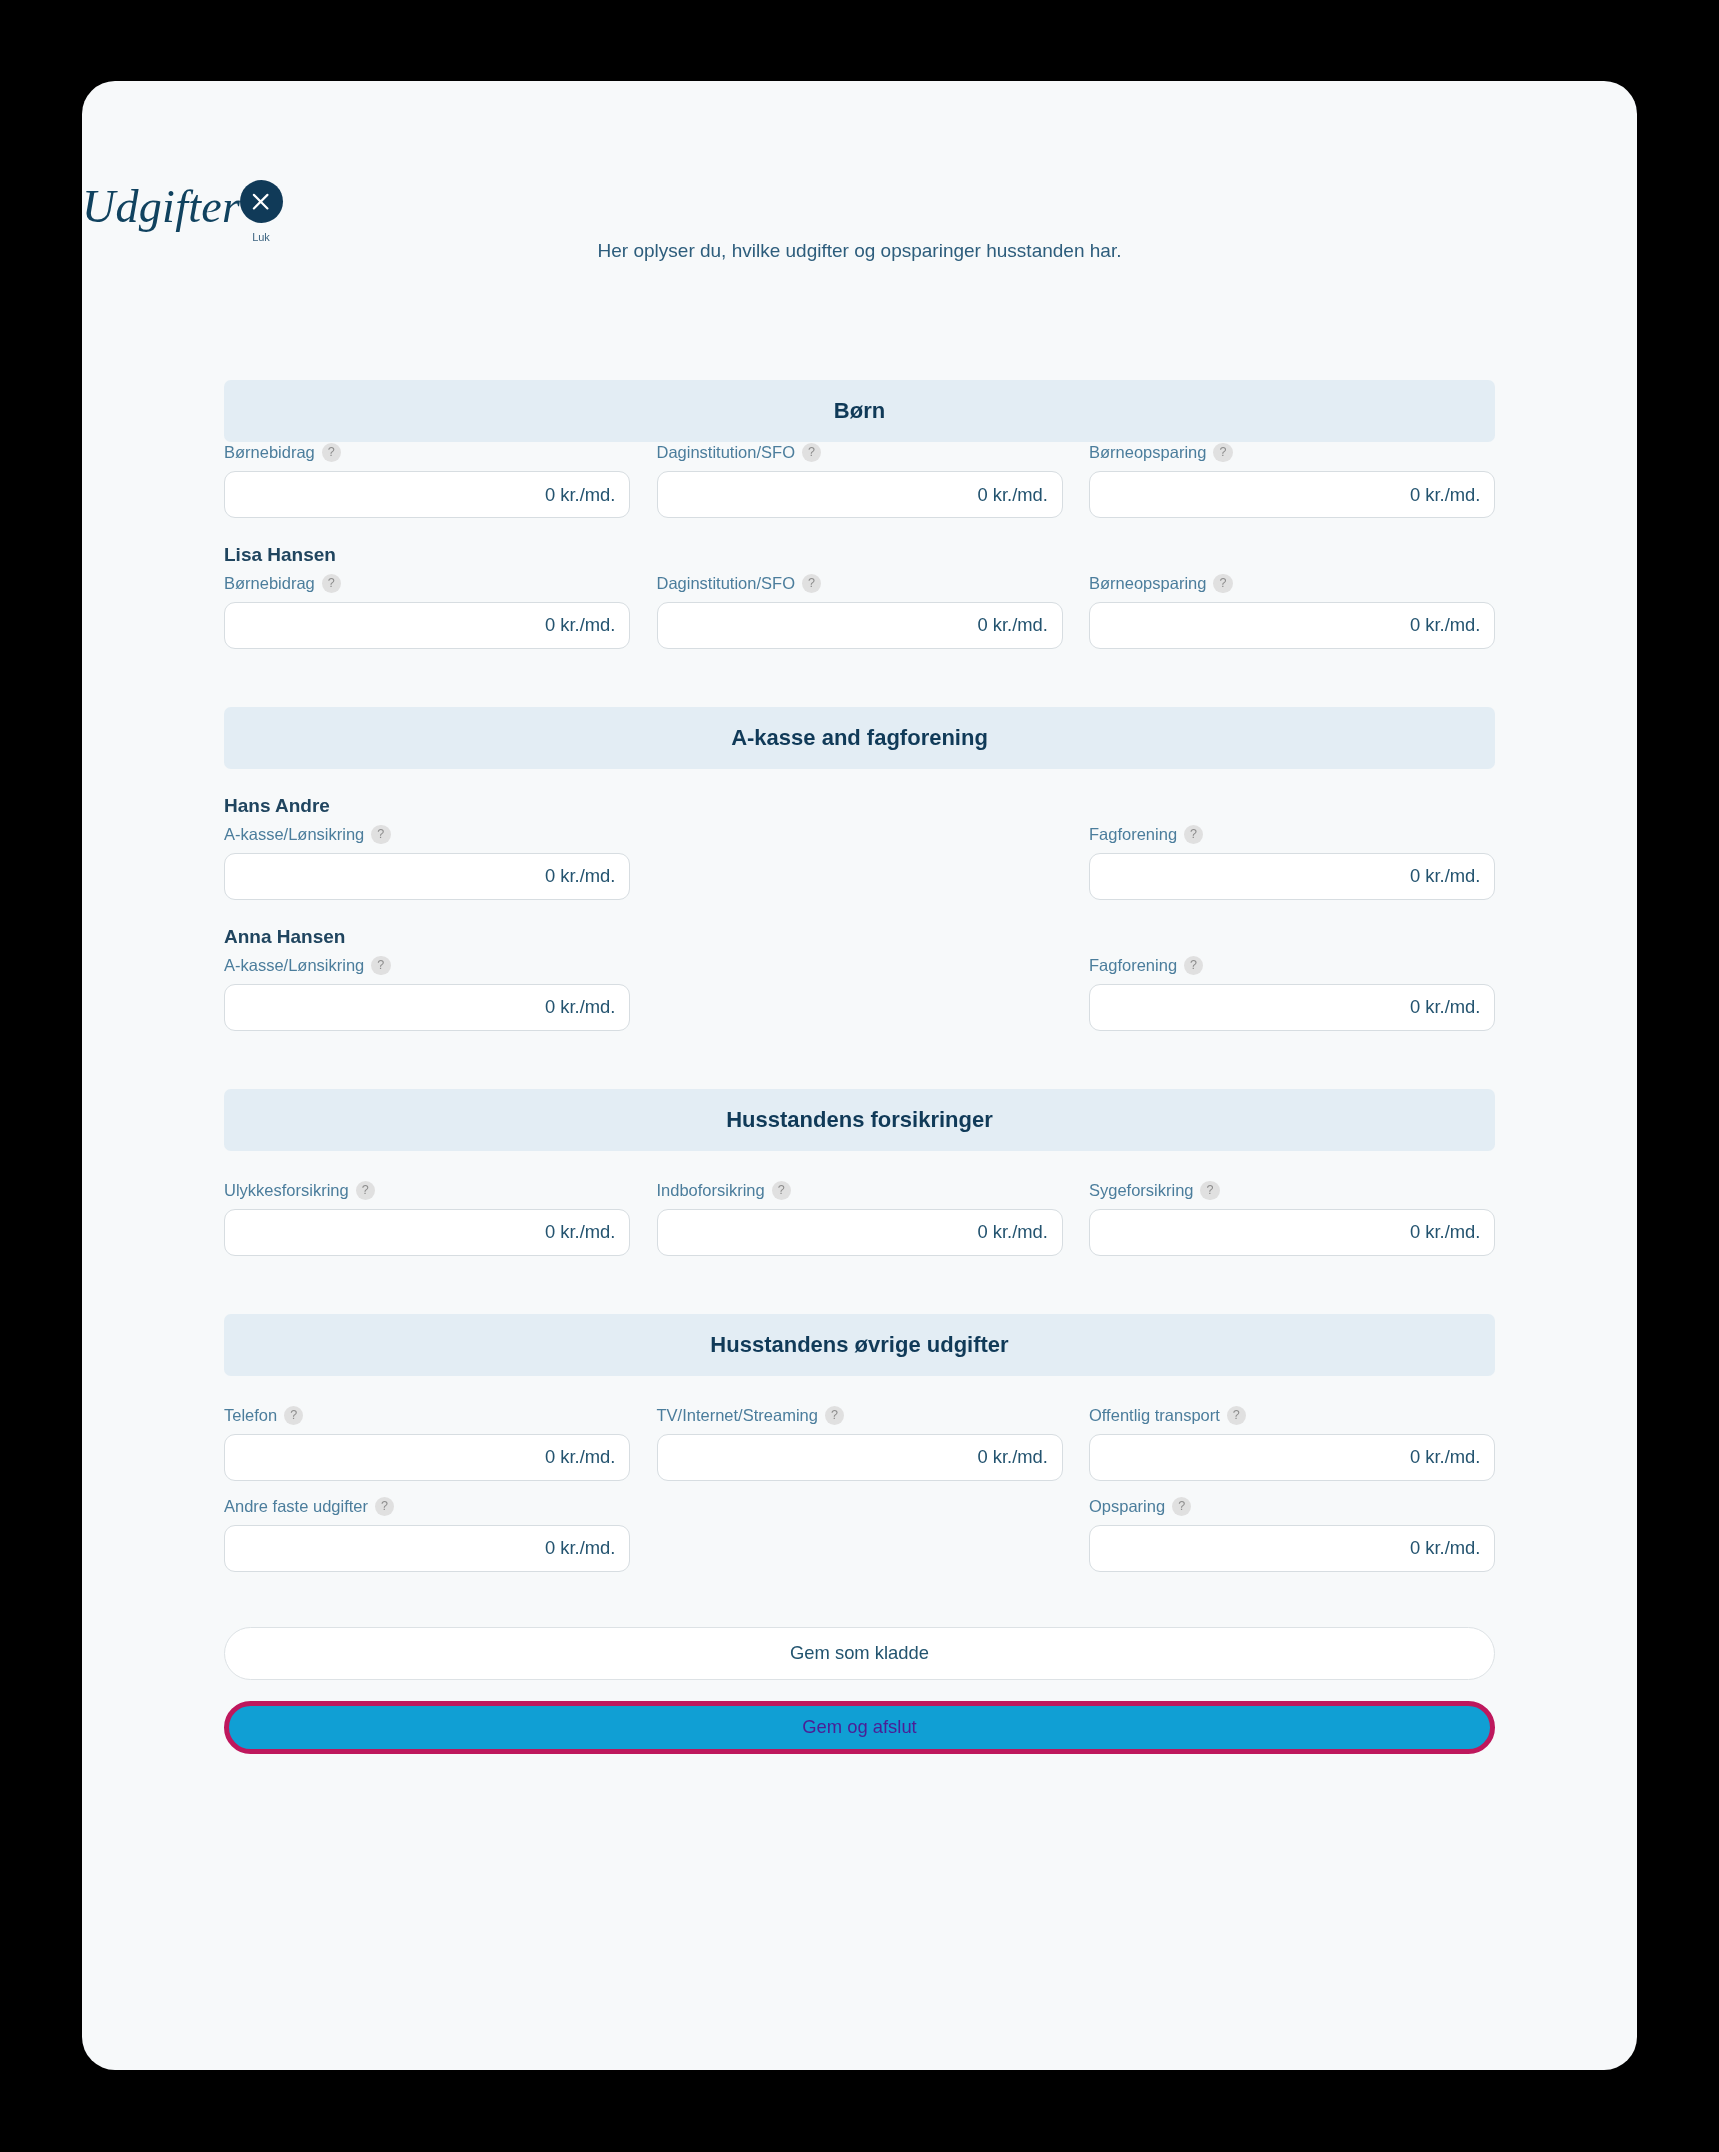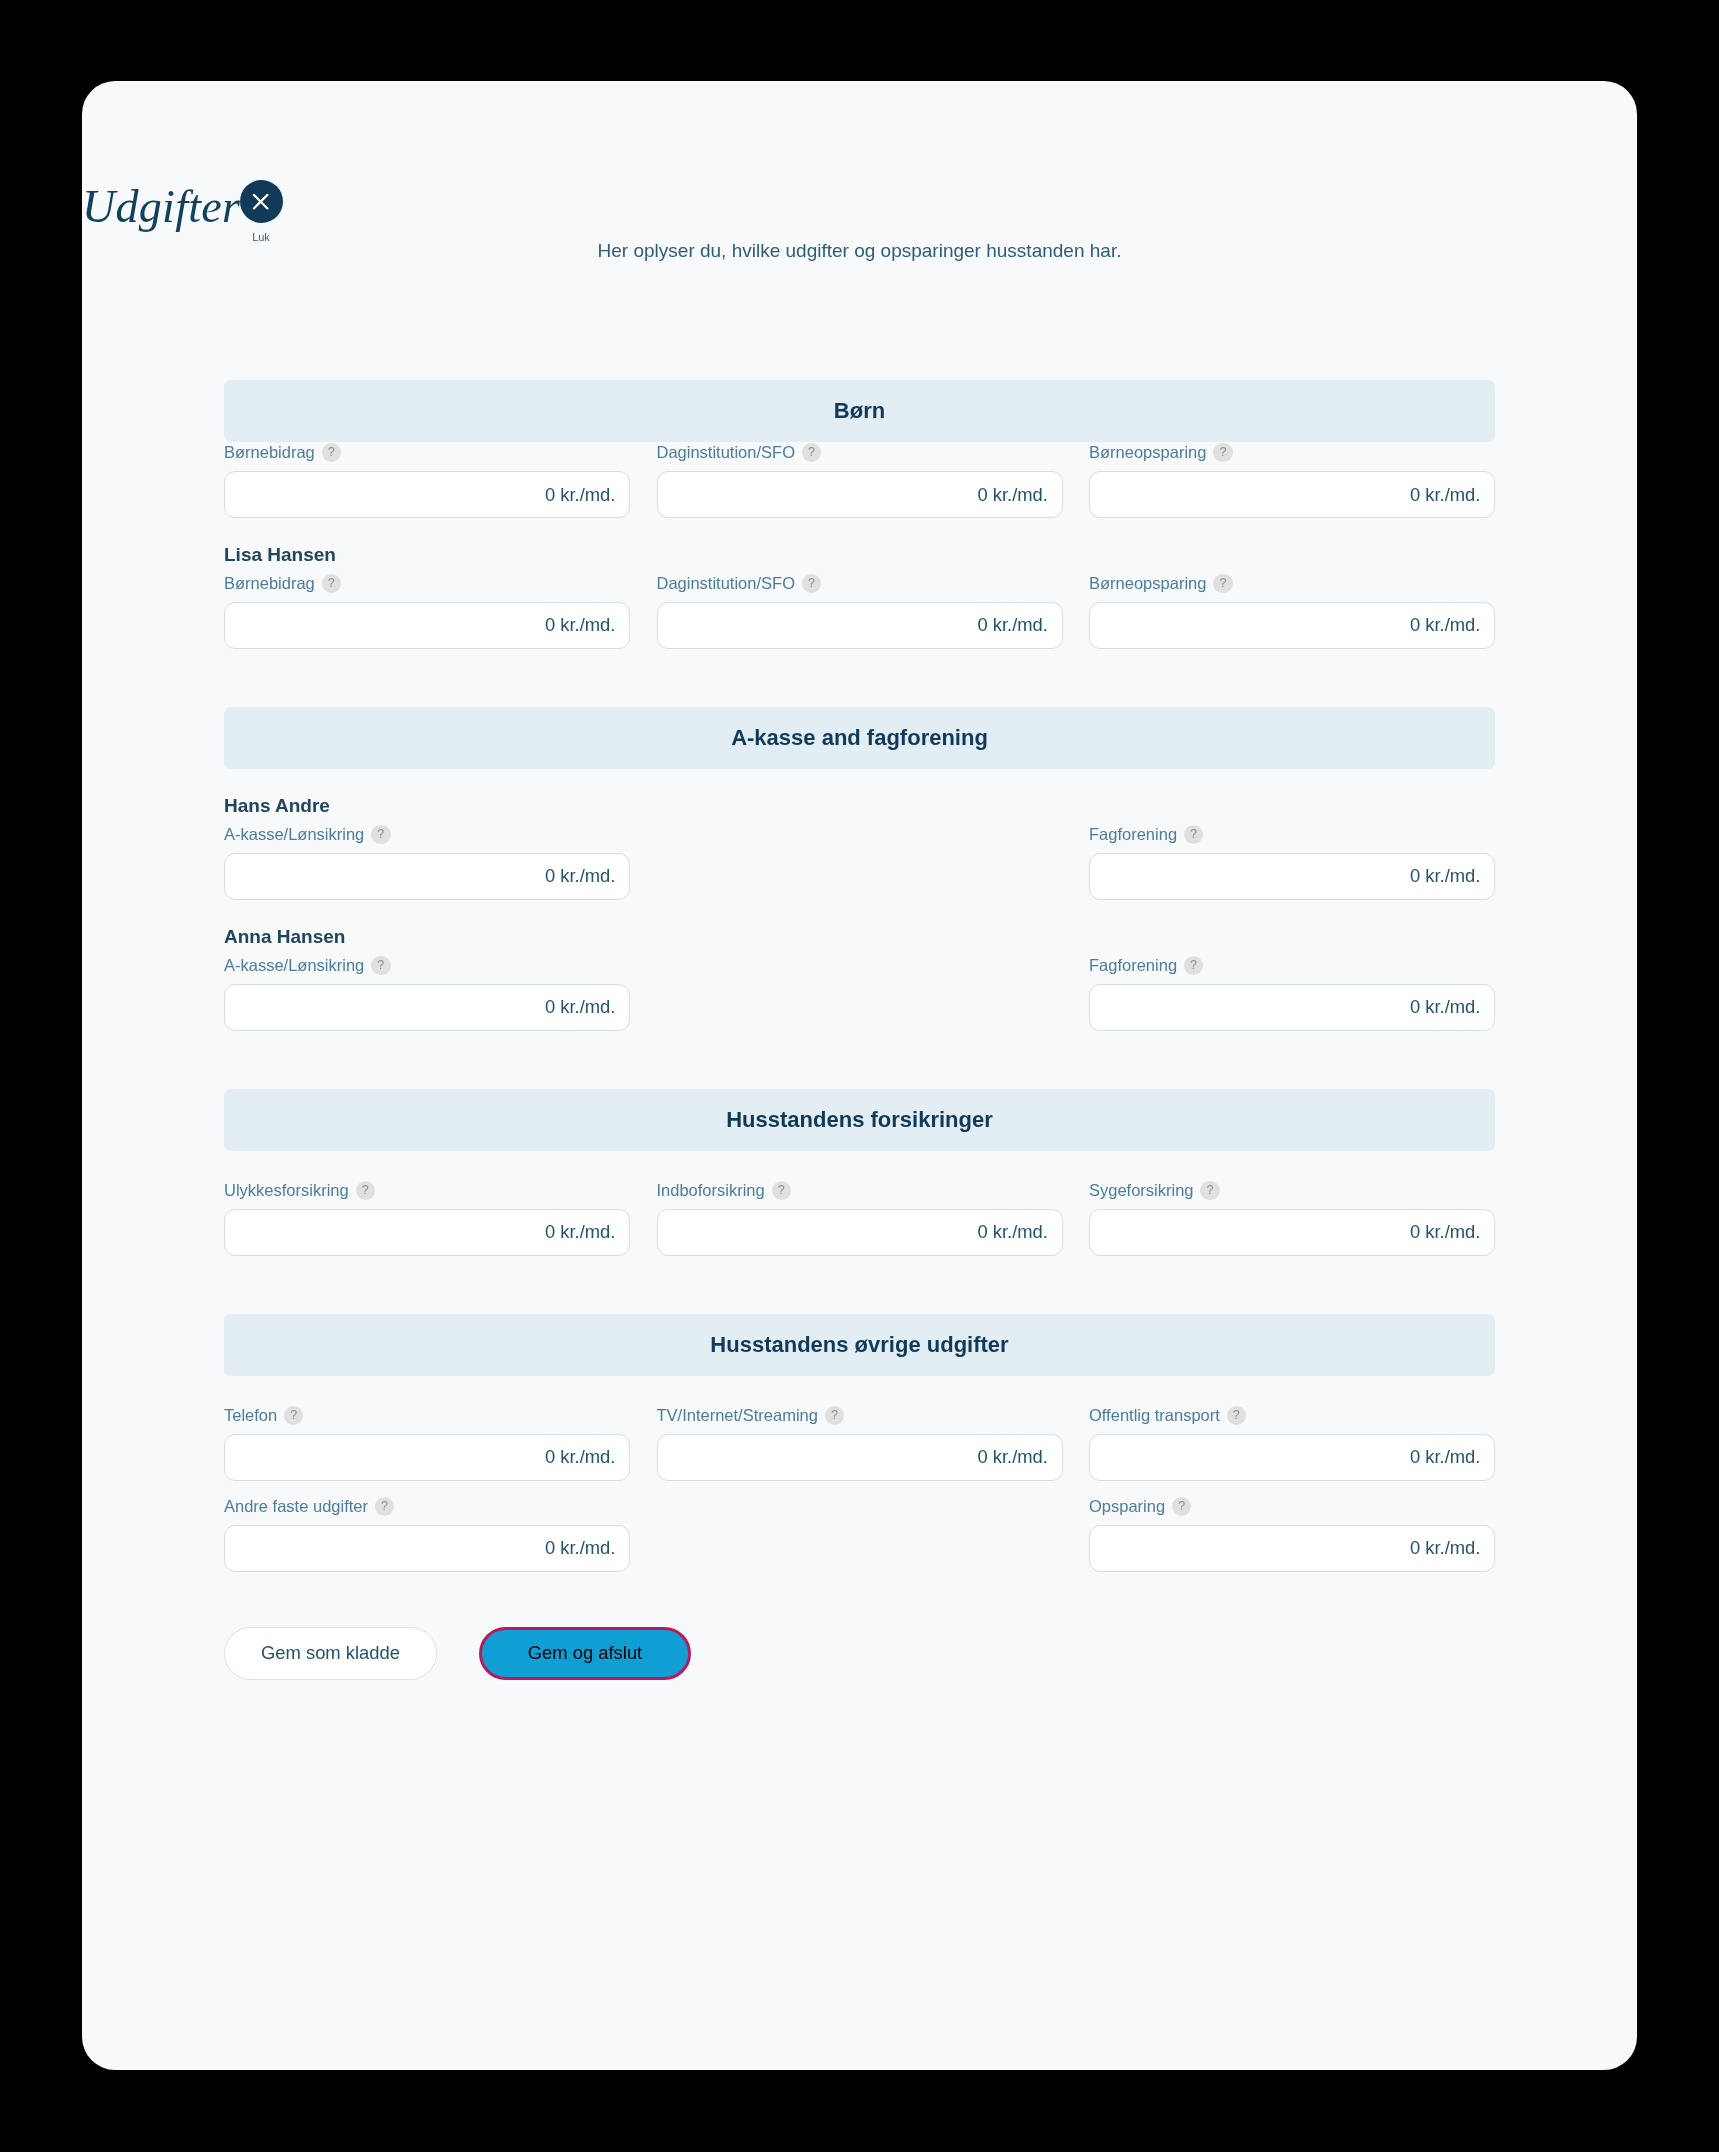--- a/index.html
+++ b/index.html
@@ -161,44 +161,45 @@
     font-family: "Liberation Sans", sans-serif;
     color: #23536f;
     outline: none;
   }
 
   .section-gap { height: 58px; }
 
   
   .buttons {
     display: flex;
-    gap: 42px;
+    gap: 21px;
     margin-top: 55px;
+    flex-direction: column;
   }
   .btn {
     border-radius: 97px;
     height: 53px;
     padding: 0 33px;
     font-size: 18.4px;
     font-family: "Liberation Sans", sans-serif;
     cursor: pointer;
     display: inline-flex;
     align-items: center;
     justify-content: center;
   }
   .btn-secondary {
     background: #ffffff;
     border: 1px solid #dde2e5;
     color: #22546f;
     min-width: 213px;
   }
   .btn-primary {
     background: #109fd4;
-    border: 3px solid #be185d;
-    color: #000000;
+    border: 5px solid #be185d;
+    color: #4c1d95;
     min-width: 212px;
   }
 </style>
 </head>
 <body>
 
 <div class="page">
   <div class="card">
     <div class="inner">
 

